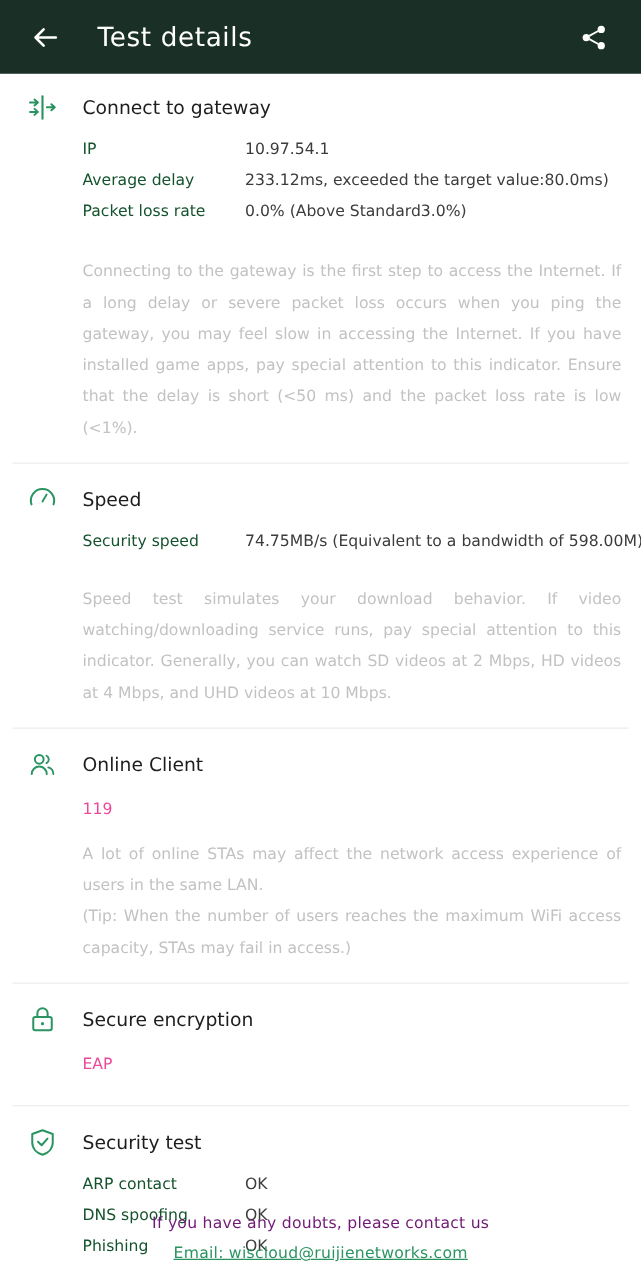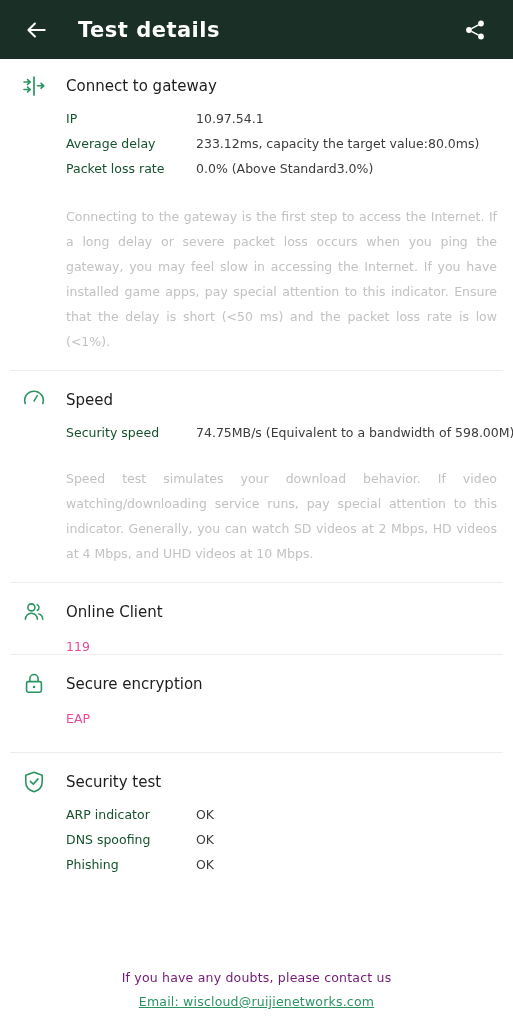--- a/index.html
+++ b/index.html
@@ -33,21 +33,21 @@
     width: 40px; height: 40px;
     display: flex; align-items: center; justify-content: center;
     flex: 0 0 auto;
   }
   .appbar-title {
     color: #ffffff;
     font-size: 21px;
     letter-spacing: 0.5px;
     margin-left: 22px;
     white-space: nowrap;
-    font-weight: 700;
+    font-weight: 400;
   }
   .share-btn {
     width: 40px; height: 40px;
     display: flex; align-items: center; justify-content: center;
     margin-left: auto;
     flex: 0 0 auto;
   }
 
   
   .content {
@@ -186,21 +186,21 @@
         </div>
         <div class="sec-title">Connect to gateway</div>
       </div>
       <div class="rows">
         <div class="row">
           <div class="row-label">IP</div>
           <div class="row-value">10.97.54.1</div>
         </div>
         <div class="row">
           <div class="row-label">Average delay</div>
-          <div class="row-value">233.12ms, capacity the target value:80.0ms)</div>
+          <div class="row-value">233.12ms, exceeded the target value:80.0ms)</div>
         </div>
         <div class="row">
           <div class="row-label">Packet loss rate</div>
           <div class="row-value">0.0%  (Above Standard3.0%)</div>
         </div>
       </div>
       <div class="desc desc-pad">Connecting to the gateway is the first step to access the Internet. If a long delay or severe packet loss occurs when you ping the gateway, you may feel slow in accessing the Internet. If you have installed game apps, pay special attention to this indicator. Ensure that the delay is short (&lt;50 ms) and the packet loss rate is low (&lt;1%).</div>
     </div>
     <div class="divider"></div>
 
@@ -230,20 +230,22 @@
           <svg width="24" height="24" viewBox="0 0 24 24">
             <circle cx="9.4" cy="7.4" r="3.5" stroke="#2a9461" stroke-width="1.6" fill="none"></circle>
             <path d="M3.4 19.2 A6 6 0 0 1 15.4 19.2" stroke="#2a9461" stroke-width="1.6" fill="none" stroke-linecap="round"></path>
             <path d="M15.2 4.6 A3.3 3.3 0 0 1 15.2 10.5" stroke="#2a9461" stroke-width="1.5" fill="none" stroke-linecap="round"></path>
             <path d="M16.6 13.9 A5.6 5.6 0 0 1 20.7 19.2" stroke="#2a9461" stroke-width="1.5" fill="none" stroke-linecap="round"></path>
           </svg>
         </div>
         <div class="sec-title">Online Client</div>
       </div>
       <div class="single-value">119</div>
+      <div class="desc desc-pad" style="white-space: pre-line;">A lot of online STAs may affect the network access experience of users in the same LAN.
+(Tip: When the number of users reaches the maximum WiFi access capacity, STAs may fail in access.)</div>
     </div>
     <div class="divider"></div>
 
     <div class="section" id="sec-encryption">
       <div class="sec-head">
         <div class="sec-icon">
           <svg width="22" height="24" viewBox="0 0 22 24">
             <rect x="3.6" y="9.6" width="14.8" height="10.6" rx="1.6" stroke="#2a9461" stroke-width="1.6" fill="none"></rect>
             <path d="M6.9 9.6 V6.6 A4.1 4.1 0 0 1 15.1 6.6 V9.6" stroke="#2a9461" stroke-width="1.6" fill="none"></path>
             <circle cx="11" cy="14.9" r="1.25" fill="#2a9461"></circle>
@@ -260,21 +262,21 @@
         <div class="sec-icon">
           <svg width="22" height="24" viewBox="0 0 22 24">
             <path d="M11 2.2 L19.2 5.2 V12 C19.2 16.8 15.6 20.4 11 21.8 C6.4 20.4 2.8 16.8 2.8 12 V5.2 Z" stroke="#2a9461" stroke-width="1.6" fill="none" stroke-linejoin="round"></path>
             <path d="M7.4 11.4 L10.3 14.2 L15 8.9" stroke="#2a9461" stroke-width="1.6" fill="none" stroke-linecap="round" stroke-linejoin="round"></path>
           </svg>
         </div>
         <div class="sec-title">Security test</div>
       </div>
       <div class="rows">
         <div class="row">
-          <div class="row-label">ARP indicator</div>
+          <div class="row-label">ARP contact</div>
           <div class="row-value">OK</div>
         </div>
         <div class="row">
           <div class="row-label">DNS spoofing</div>
           <div class="row-value">OK</div>
         </div>
         <div class="row">
           <div class="row-label">Phishing</div>
           <div class="row-value">OK</div>
         </div>

